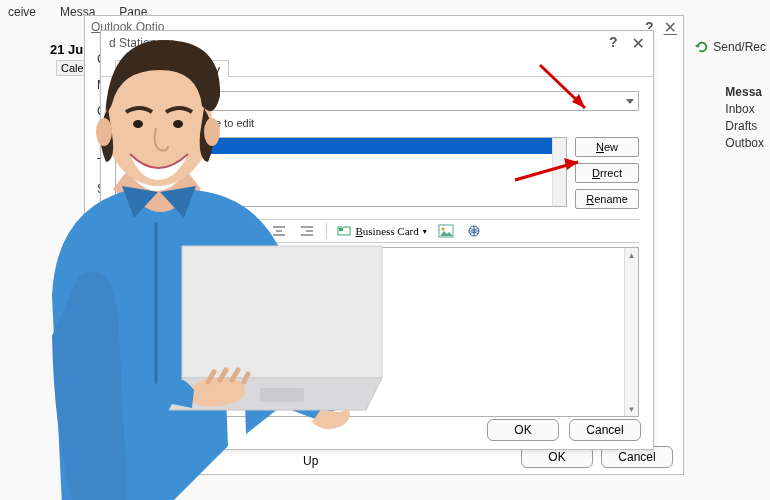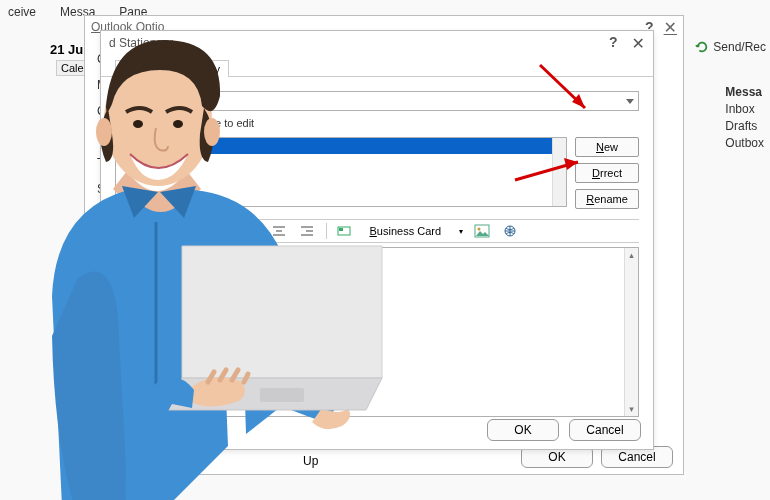--- a/index.html
+++ b/index.html
@@ -41,21 +41,21 @@
   .listbox .sel { position:absolute; top:0; left:0; right:14px; height:16px; background:#0a63c9; }
   .listbox .sb { position:absolute; top:0; right:0; bottom:0; width:14px; background:#f1f1f1; border-left:1px solid #ddd; }
   .btn-col { display:flex; flex-direction:column; gap:6px; }
   .btn { width:64px; height:20px; font-size:11px; border:1px solid #9a9a9a; background:#fafafa; border-radius:2px; cursor:pointer; }
   .btn u { text-decoration: underline; }
 
   .toolbar { margin-top:10px; height:24px; border:1px solid #ccc; border-left:none; border-right:none; display:flex; align-items:center; gap:10px; padding:0 4px; font-size:12px; }
   .toolbar .sep { width:1px; height:16px; background:#ccc; }
   .toolbar .sz { display:flex; align-items:center; gap:2px; }
   .toolbar .iconbtn { width:18px; height:18px; display:flex; align-items:center; justify-content:center; }
-  .toolbar .bc { font-size:11px; display:flex; align-items:center; gap:18px; }
+  .toolbar .bc { font-size:11px; display:flex; align-items:center; gap:4px;font-family:Liberation Serif, serif; }
 
   .editor { margin-top:4px; height:170px; border:1px solid #b0b0b0; background:#fff; position:relative; }
   .editor .sb { position:absolute; right:0; top:0; bottom:0; width:14px; background:#f4f4f4; border-left:1px solid #ddd; }
   .editor .sb .sarrow { position:absolute; left:0; right:0; height:14px; display:flex; align-items:center; justify-content:center; font-size:9px; color:#777;}
   .arrow-dn { bottom:0;} .arrow-up{top:0;}
 
   .inner-btns { position:absolute; bottom:8px; right:12px; display:flex; gap:10px; }
 
   
   .ann { position:absolute; pointer-events:none; }

